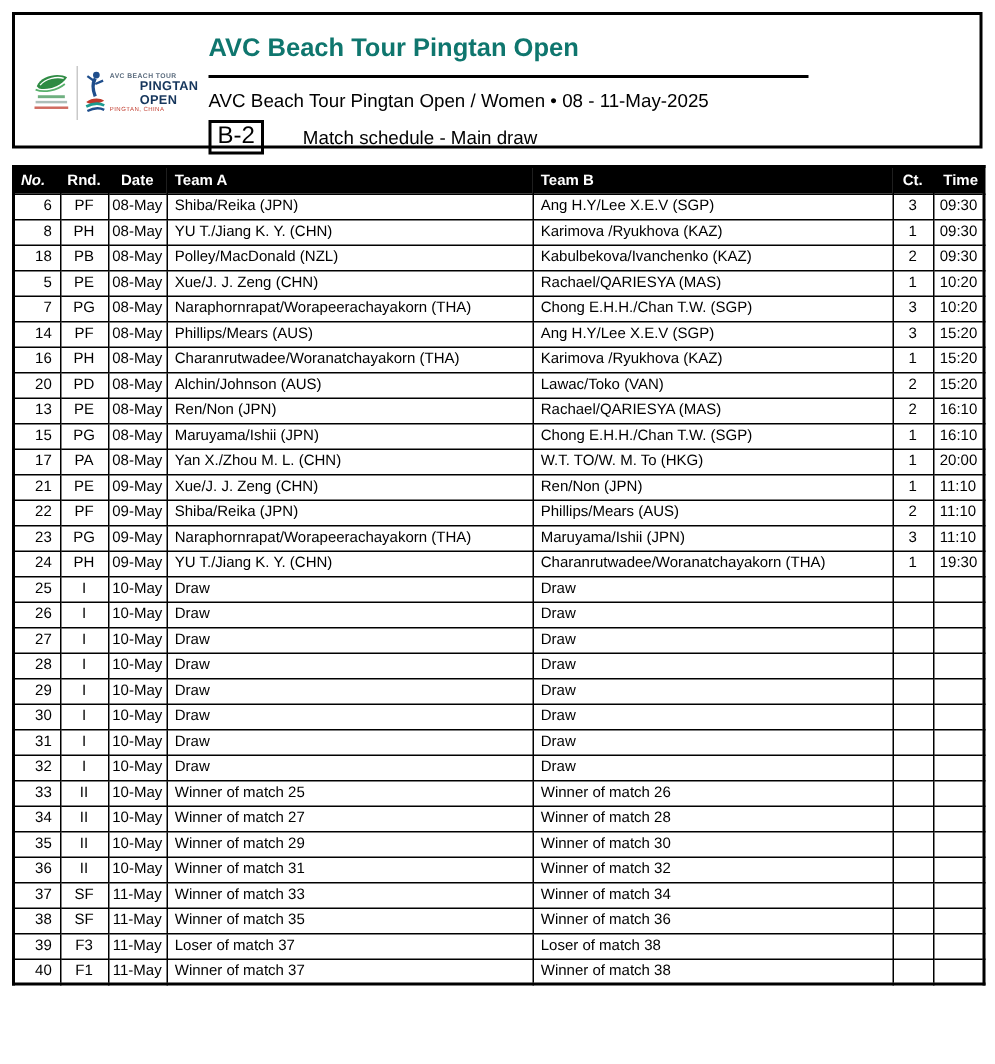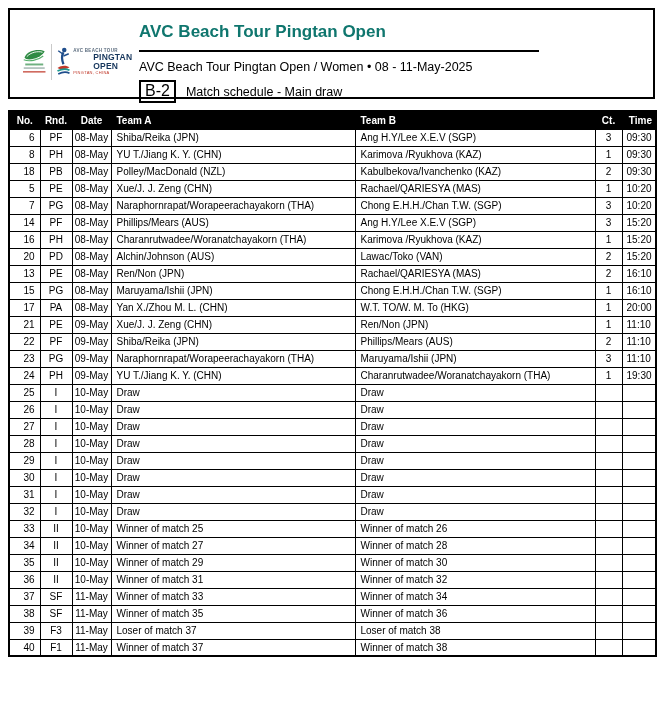--- a/index.html
+++ b/index.html
@@ -19,21 +19,21 @@
   .logo-loc   { font-size: 4px; color: #c0392b; letter-spacing: .3px; }
 
   .title {
     position: absolute; left: 129px; top: 12px;
     font-size: 17px; font-weight: bold; color: #0f766e; text-align: center;
   }
   .title-rule { position: absolute; left: 129px; top: 40px; width: 400px; border-top: 2px solid #000; }
   .subtitle { position: absolute; left: 129px; top: 50px; font-size: 12.5px; }
   .code-row { position: absolute; left: 129px; top: 70px; font-size: 12.5px; display: flex; align-items: center; }
   .code-badge { border: 2px solid #000; padding: 0px 4px 1px 4px; font-size: 16px; }
-  .code-label { margin-left: 10px; }
+  .code-label { margin-left: 26px; }
 
   
   table.schedule {
     position: absolute; left: 8px; top: 110px; width: 647px;
     border-collapse: collapse; table-layout: fixed;
     border: 2px solid #000;
     font-size: 10px;
   }
   .schedule th {
     background: #000; color: #fff; font-weight: bold;
@@ -45,21 +45,21 @@
     white-space: nowrap; overflow: hidden;
   }
   .col-no   { width: 31px; }
   .col-rnd  { width: 32px; }
   .col-date { width: 39px; }
   .col-ta   { width: 244px; }
   .col-tb   { width: 240px; }
   .col-ct   { width: 27px; }
   .col-time { width: 34px; }
 
-  th.h-no { text-align: center; }
+  th.h-no { text-align: left; font-style: italic; }
   th.h-rnd, th.h-date, th.h-ct { text-align: center; }
   th.h-ta, th.h-tb { text-align: left; padding-left: 5px; }
   th.h-time { text-align: right; padding-right: 3px; }
 
   td.c-no   { text-align: right; padding-right: 5px; }
   td.c-rnd  { text-align: center; }
   td.c-date { text-align: center; padding: 0 1px; }
   td.c-ta, td.c-tb { text-align: left; padding-left: 5px; }
   td.c-ct   { text-align: center; }
   td.c-time { text-align: right; padding-right: 20px; }

